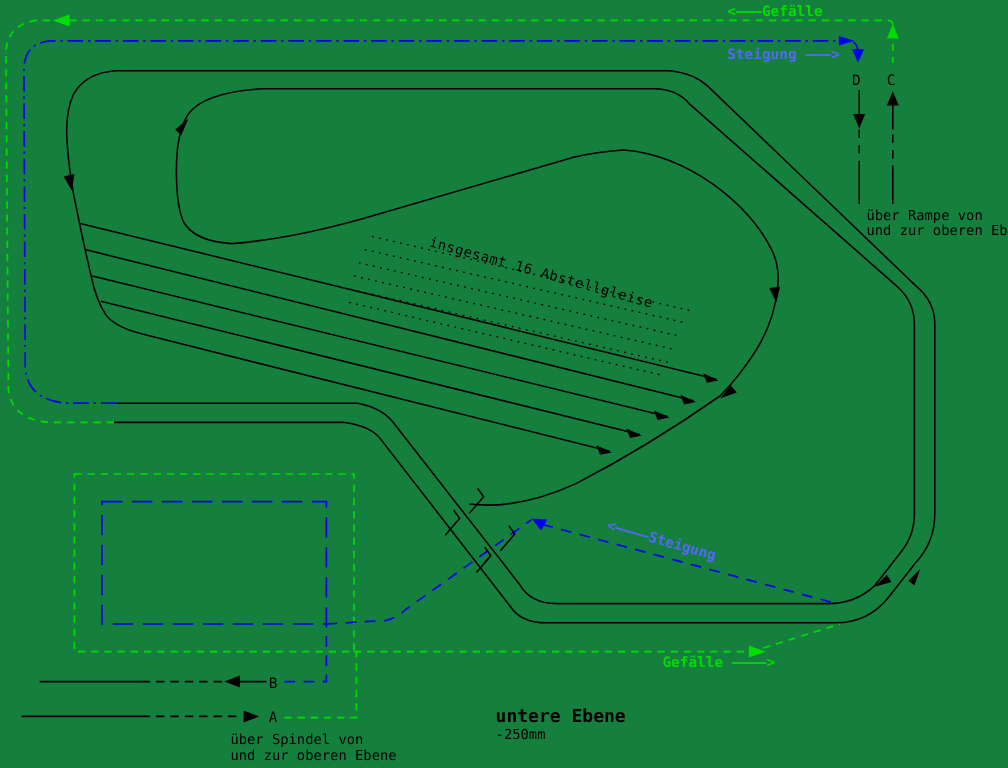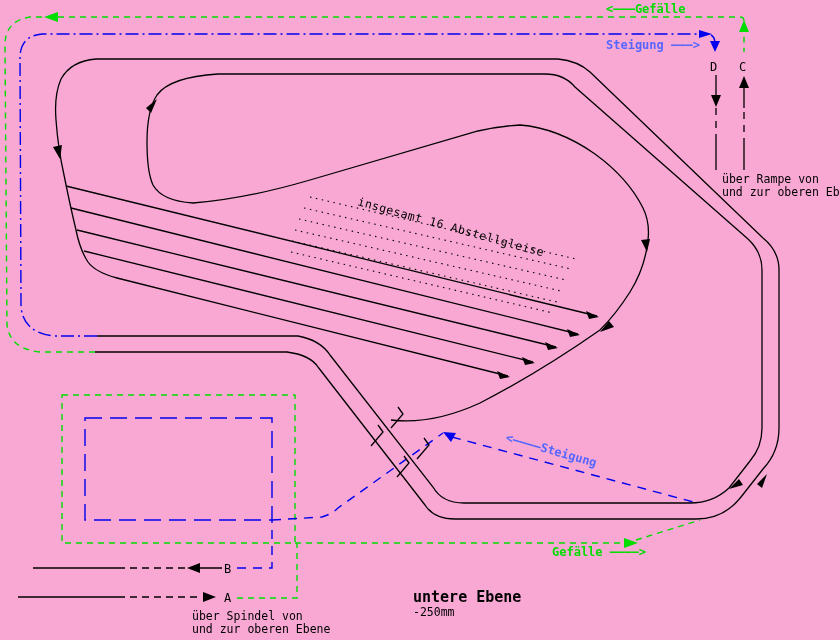--- a/index.html
+++ b/index.html
@@ -1,16 +1,16 @@
 <!DOCTYPE html>
 <html><head>
 <meta charset="utf-8">
 <style>
   html,body{margin:0;padding:0;background:#ffffff;}
-  .canvas{position:relative;width:840px;height:640px;background:#f9a8d4;overflow:hidden;
+  .canvas{position:relative;width:840px;height:640px;background:#15803d;overflow:hidden;
           font-family:"DejaVu Sans Mono","Liberation Mono",monospace;}
   svg{position:absolute;left:0;top:0;}
   text{font-family:"DejaVu Sans Mono","Liberation Mono",monospace;}
   .note{font-size:11.5px;fill:#000;}
   .pt{font-size:12px;fill:#000;}
   .grad{font-weight:bold;font-size:12px;}
   .title{font-weight:bold;font-size:15px;fill:#000;}
   .sub{font-size:11.5px;fill:#000;}
 </style>
 </head>

